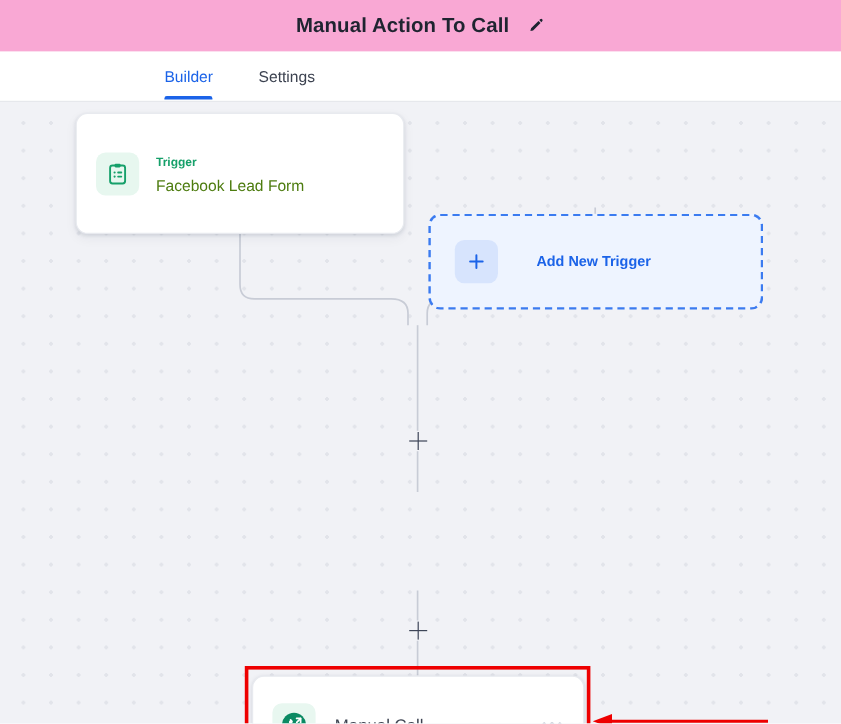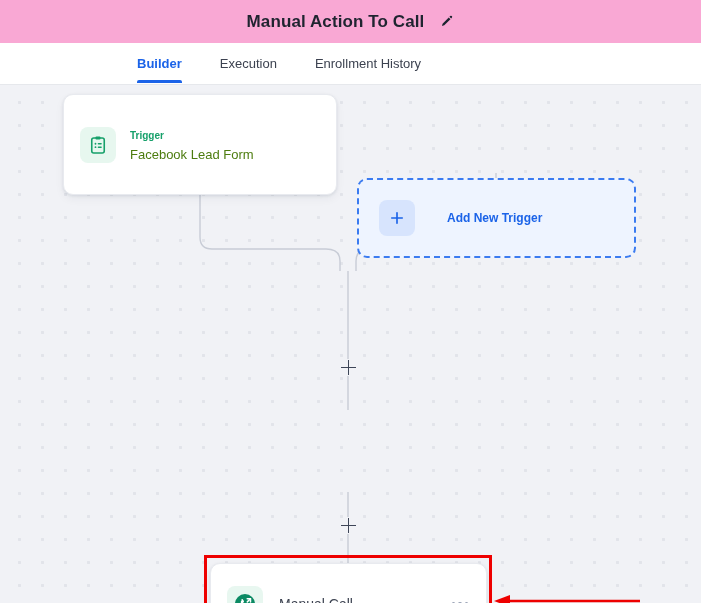--- a/index.html
+++ b/index.html
@@ -66,21 +66,21 @@
     position: relative;
     font-size: 13px;
     color: #3c4250;
     padding: 13px 0 12px 0;
     margin-right: 38px;
     cursor: pointer;
     white-space: nowrap;
   }
   .tab.active {
     color: #1b63e8;
-    font-weight: 700;
+    font-weight: 400;
   }
   .tab.active::after {
     content: "";
     position: absolute;
     left: 0; right: 0;
     bottom: 0;
     height: 3px;
     background: #1b63e8;
     border-radius: 2px 2px 0 0;
   }
@@ -257,22 +257,21 @@
     <span class="page-title">Manual Action To Call</span>
     <span class="edit-pencil">
       <svg width="15" height="15" viewBox="0 0 24 24" aria-hidden="true">
         <path d="M17.8 3.3a1.9 1.9 0 0 1 2.7 2.7l-1.1 1.1-2.7-2.7 1.1-1.1zM15.6 5.5l2.7 2.7L8.4 18.1l-3.6.9.9-3.6 9.9-9.9z" fill="#1d2430"></path>
       </svg>
     </span>
   </div>
 
   <div class="tabbar">
     <div class="tab active">Builder</div>
-    <div class="tab">Execution</div>
-    <div class="tab">Enrollment History</div>
+    <div class="tab">Settings</div>
   </div>
 
   <div class="canvas">
 
     <svg class="edges" viewBox="0 0 701 518">
       <g fill="none" stroke="#c8ccd6" stroke-width="1.4">
 
         <path d="M200 110 L200 152 Q200 164 212 164 L326 164 Q340 164 340 176 L340 186"></path>
 
         <path d="M496 88 L496 152 Q496 164 484 164 L370 164 Q356 164 356 176 L356 186"></path>

